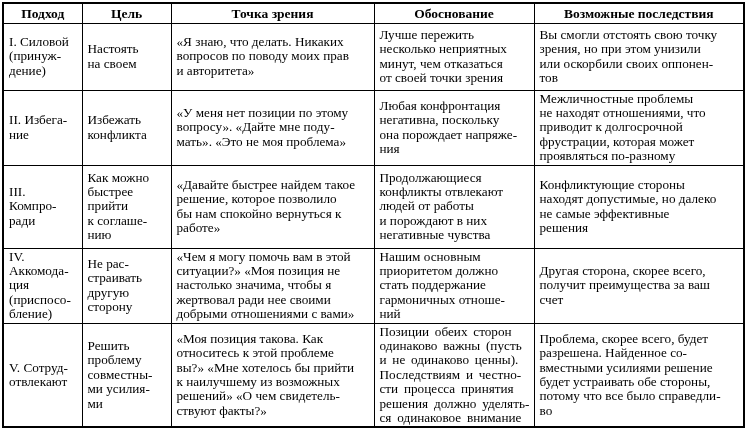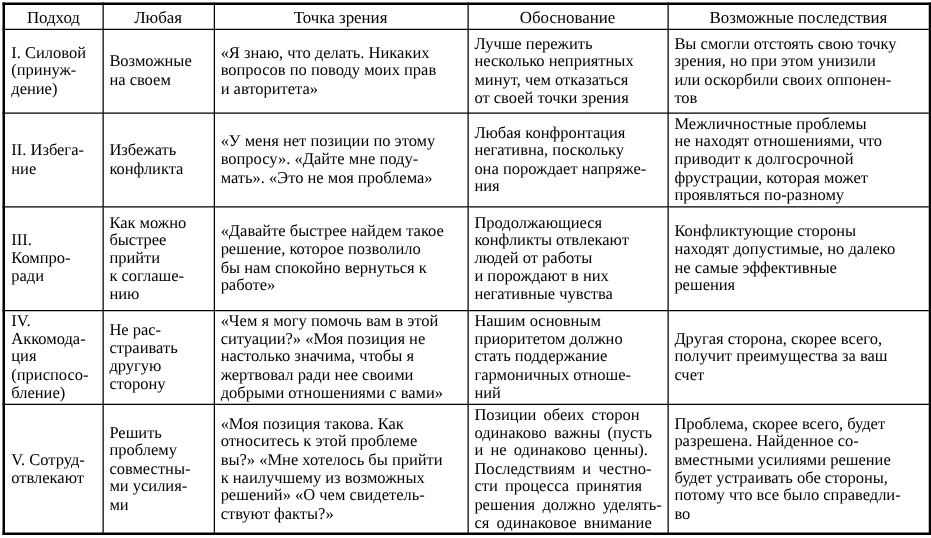--- a/index.html
+++ b/index.html
@@ -26,21 +26,21 @@
   }
   .conflict-table th,
   .conflict-table td {
     border: 1px solid #000000;
     vertical-align: middle;
     box-sizing: border-box;
     overflow: hidden;
   }
   .conflict-table th {
     font-size: 13.5px;
-    font-weight: normal;
+    font-weight: bold;
     text-align: center;
     height: 20px;
     padding: 1px 3px;
     line-height: 15px;
   }
   .conflict-table td {
     font-size: 13.2px;
     line-height: 14.4px;
     padding: 1px 4px 1px 5px;
     text-align: left;
@@ -68,32 +68,32 @@
     <colgroup>
       <col class="c-approach">
       <col class="c-goal">
       <col class="c-viewpoint">
       <col class="c-rationale">
       <col class="c-consequences">
     </colgroup>
     <thead>
       <tr>
         <th>Подход</th>
-        <th>Любая</th>
+        <th>Цель</th>
         <th>Точка зрения</th>
         <th>Обоснование</th>
         <th>Возможные последствия</th>
       </tr>
     </thead>
     <tbody id="table-body">
         <tr>
           <td>I. Силовой
 (принуж-
 дение)</td>
-          <td>Возможные
+          <td>Настоять
 на своем</td>
           <td>«Я знаю, что делать. Никаких
 вопросов по поводу моих прав
 и авторитета»</td>
           <td>Лучше пережить
 несколько неприятных
 минут, чем отказаться
 от своей точки зрения</td>
           <td>Вы смогли отстоять свою точку
 зрения, но при этом унизили

